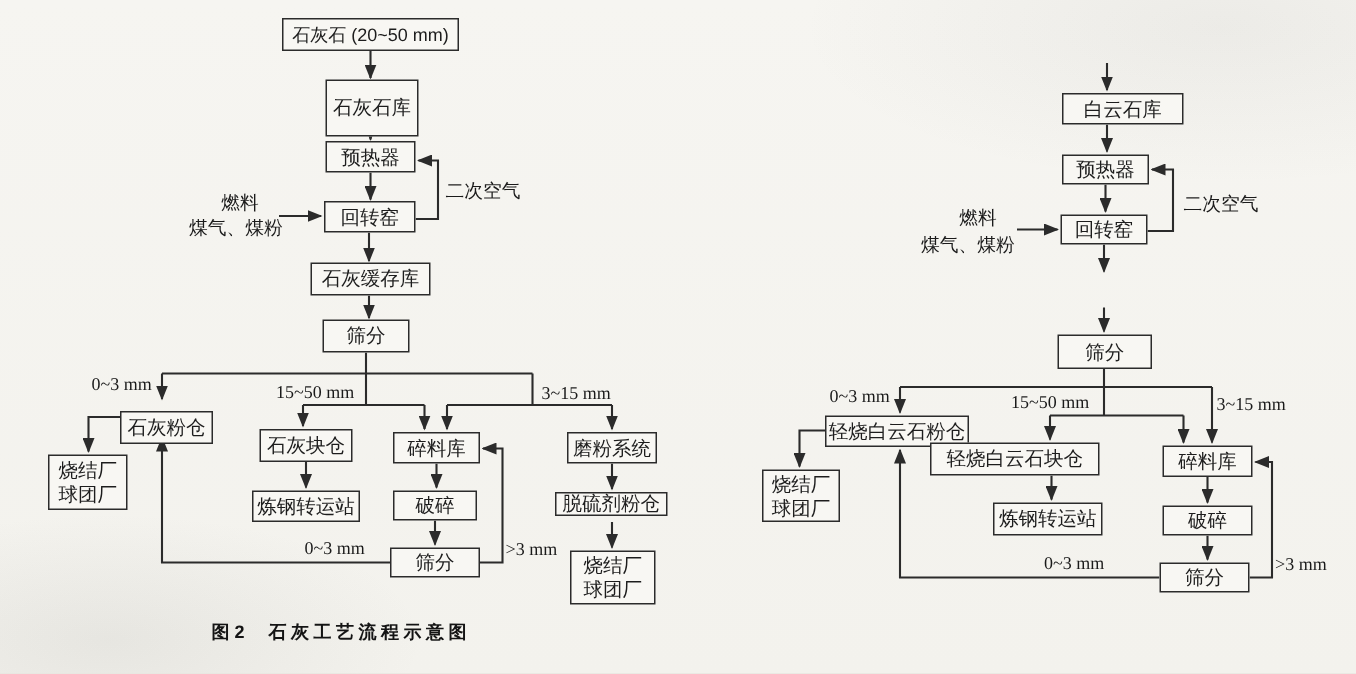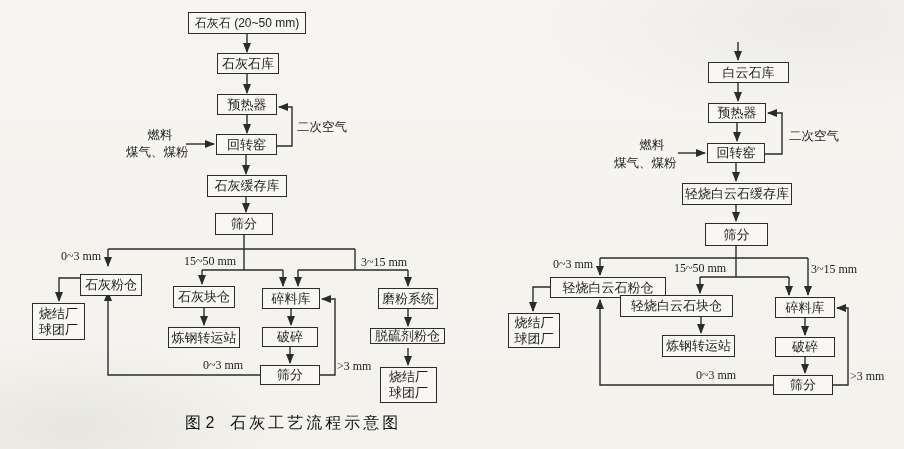--- a/index.html
+++ b/index.html
@@ -17,21 +17,21 @@
   .node{
     position:absolute;box-sizing:border-box;
     border:1.5px solid #2b2b2b;background:#f8f7f3;
     display:flex;flex-direction:column;align-items:center;justify-content:center;
     font-size:13px;line-height:16px;white-space:nowrap;
   }
   .node.sm{font-size:12px;}
   .node span{display:block;}
   .lbl{position:absolute;font-size:12.5px;white-space:nowrap;color:#1a1a1a;}
   .mm{font-family:"Liberation Serif", serif;font-size:12px;}
-  .caption{position:absolute;font-weight:normal;font-size:16px;color:#141414;white-space:nowrap;margin-left:44px;}
+  .caption{position:absolute;font-weight:bold;font-size:12px;color:#141414;white-space:nowrap;}
   .caption .cap-title{margin-left:16px;letter-spacing:3px;}
 </style>
 </head>
 <body>
 
 <div class="stage">
 
   <svg class="wires" width="904" height="449" viewBox="0 0 904 449">
     <defs>
       <marker id="arr" viewBox="0 0 10 8" refX="9" refY="4" markerWidth="10" markerHeight="8" orient="auto" markerUnits="userSpaceOnUse">
@@ -88,21 +88,21 @@
       <path d="M701,317 V333" marker-end="url(#arr)"></path>
       <path d="M805,318 V335" marker-end="url(#arr)"></path>
       <path d="M805,357 V373" marker-end="url(#arr)"></path>
       <path d="M773,385 H600 V300" marker-end="url(#arr)"></path>
       <path d="M833,385 H848 V308 H837" marker-end="url(#arr)"></path>
     </g>
   </svg>
 
   <section class="fig">
     <div class="node sm" style="left:188px;top:12px;width:118px;height:22px">石灰石 (20~50 mm)</div>
-    <div class="node" style="left:217px;top:53px;width:62px;height:21px">石灰石库</div>
+    <div class="node" style="left:217px;top:53px;width:62px;height:38px">石灰石库</div>
     <div class="node" style="left:217px;top:94px;width:60px;height:21px">预热器</div>
     <div class="node" style="left:216px;top:134px;width:61px;height:21px">回转窑</div>
     <div class="node" style="left:207px;top:175px;width:80px;height:22px">石灰缓存库</div>
     <div class="node" style="left:215px;top:213px;width:58px;height:22px">筛分</div>
     <div class="node" style="left:80px;top:274px;width:62px;height:22px">石灰粉仓</div>
     <div class="node" style="left:32px;top:303px;width:53px;height:37px">
       <span>烧结厂</span>
       <span>球团厂</span>
     </div>
     <div class="node" style="left:173px;top:286px;width:62px;height:22px">石灰块仓</div>
@@ -128,23 +128,22 @@
 
     <div class="caption" style="left:141px;top:413px">
       <span class="cap-num">图 2</span><span class="cap-title">石灰工艺流程示意图</span>
     </div>
   </section>
 
   <section class="fig">
     <div class="node" style="left:708px;top:62px;width:81px;height:21px">白云石库</div>
     <div class="node" style="left:708px;top:103px;width:58px;height:20px">预热器</div>
     <div class="node" style="left:707px;top:143px;width:58px;height:20px">回转窑</div>
-    <div class="node" style="left:682px;top:183px;width:110px;height:22px">轻烧白云石缓存库</div>
     <div class="node" style="left:705px;top:223px;width:63px;height:23px">筛分</div>
-    <div class="node" style="left:550px;top:277px;width:116px;height:21px">轻烧白云石粉仓</div>
+    <div class="node" style="left:550px;top:277px;width:96px;height:21px">轻烧白云石粉仓</div>
     <div class="node" style="left:508px;top:313px;width:52px;height:35px">
       <span>烧结厂</span>
       <span>球团厂</span>
     </div>
     <div class="node" style="left:620px;top:295px;width:113px;height:22px">轻烧白云石块仓</div>
     <div class="node" style="left:662px;top:335px;width:73px;height:22px">炼钢转运站</div>
     <div class="node" style="left:775px;top:297px;width:60px;height:21px">碎料库</div>
     <div class="node" style="left:775px;top:337px;width:60px;height:20px">破碎</div>
     <div class="node" style="left:773px;top:375px;width:60px;height:20px">筛分</div>
 

